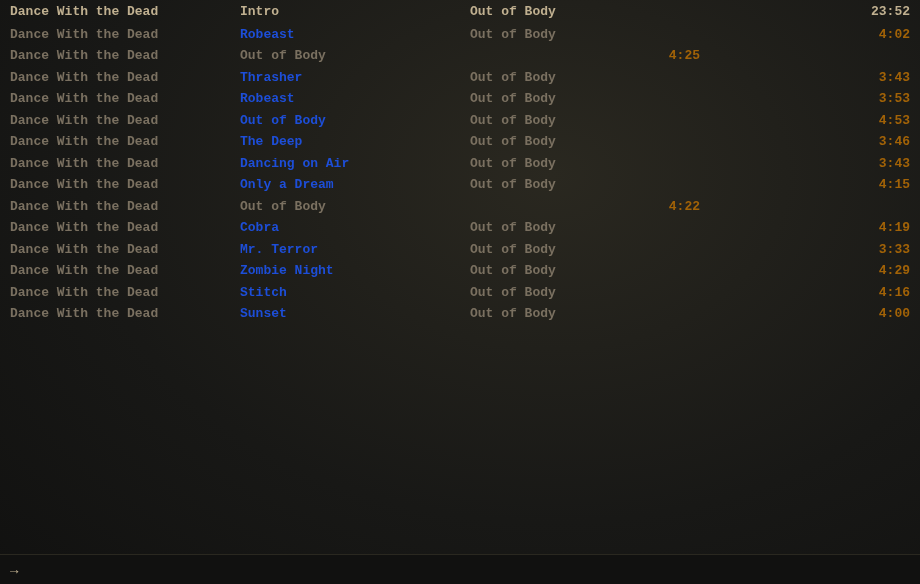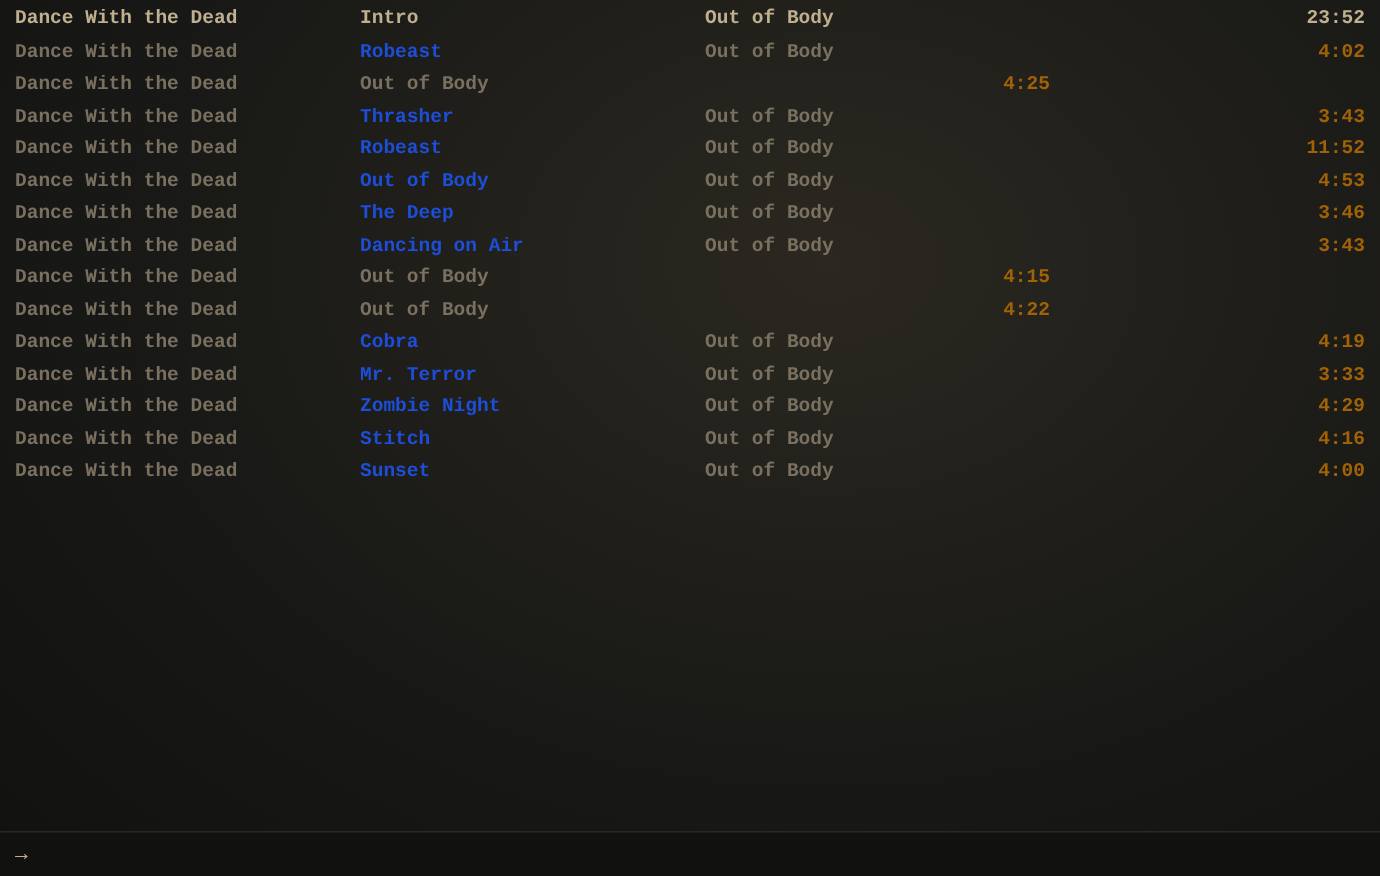--- a/index.html
+++ b/index.html
@@ -103,21 +103,21 @@
     <div class="track-row">
       <span class="artist">Dance With the Dead</span>
       <span class="title">Thrasher</span>
       <span class="album">Out of Body</span>
       <span class="duration">3:43</span>
     </div>
     <div class="track-row">
       <span class="artist">Dance With the Dead</span>
       <span class="title">Robeast</span>
       <span class="album">Out of Body</span>
-      <span class="duration">11:52</span>
+      <span class="duration">3:53</span>
     </div>
     <div class="track-row">
       <span class="artist">Dance With the Dead</span>
       <span class="title">Out of Body</span>
       <span class="album">Out of Body</span>
       <span class="duration">4:53</span>
     </div>
     <div class="track-row">
       <span class="artist">Dance With the Dead</span>
       <span class="title">The Deep</span>
@@ -125,20 +125,21 @@
       <span class="duration">3:46</span>
     </div>
     <div class="track-row">
       <span class="artist">Dance With the Dead</span>
       <span class="title">Dancing on Air</span>
       <span class="album">Out of Body</span>
       <span class="duration">3:43</span>
     </div>
     <div class="track-row">
       <span class="artist">Dance With the Dead</span>
+      <span class="title">Only a Dream</span>
       <span class="album">Out of Body</span>
       <span class="duration">4:15</span>
     </div>
     <div class="track-row">
       <span class="artist">Dance With the Dead</span>
       <span class="album">Out of Body</span>
       <span class="duration">4:22</span>
     </div>
     <div class="track-row">
       <span class="artist">Dance With the Dead</span>

